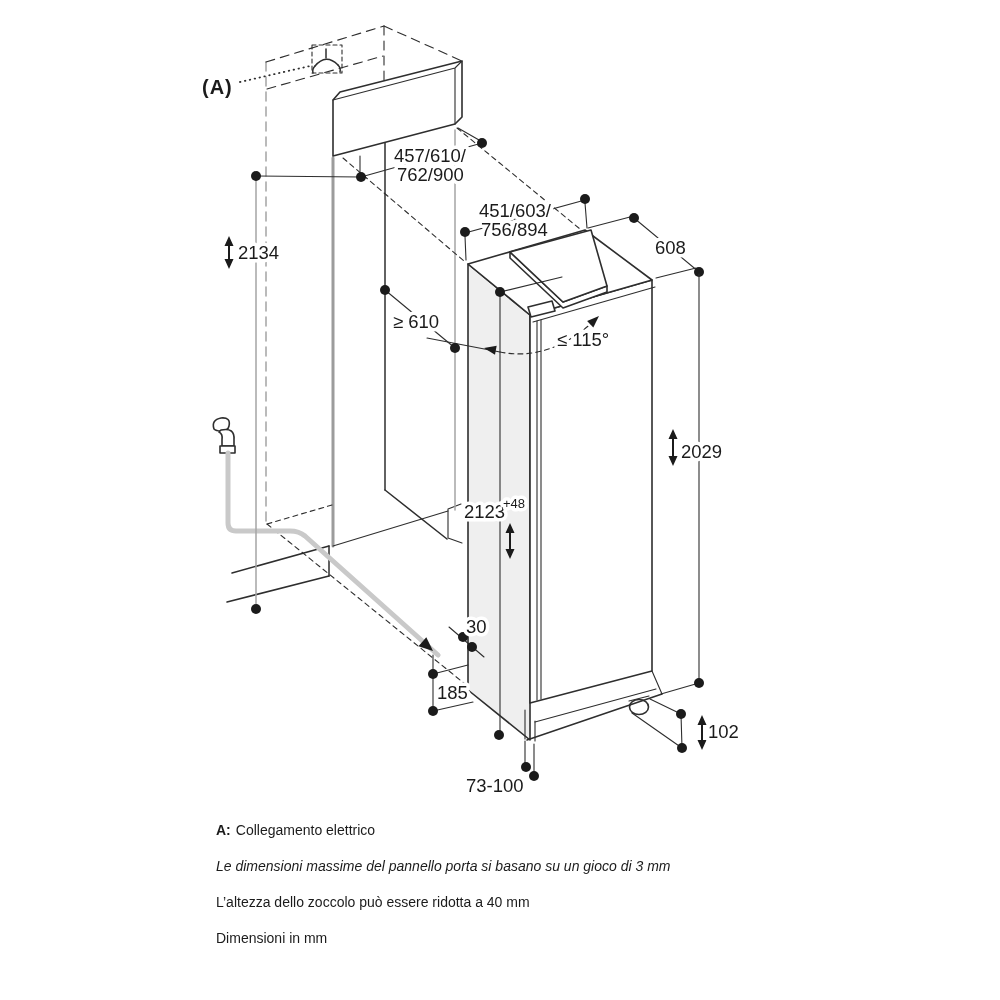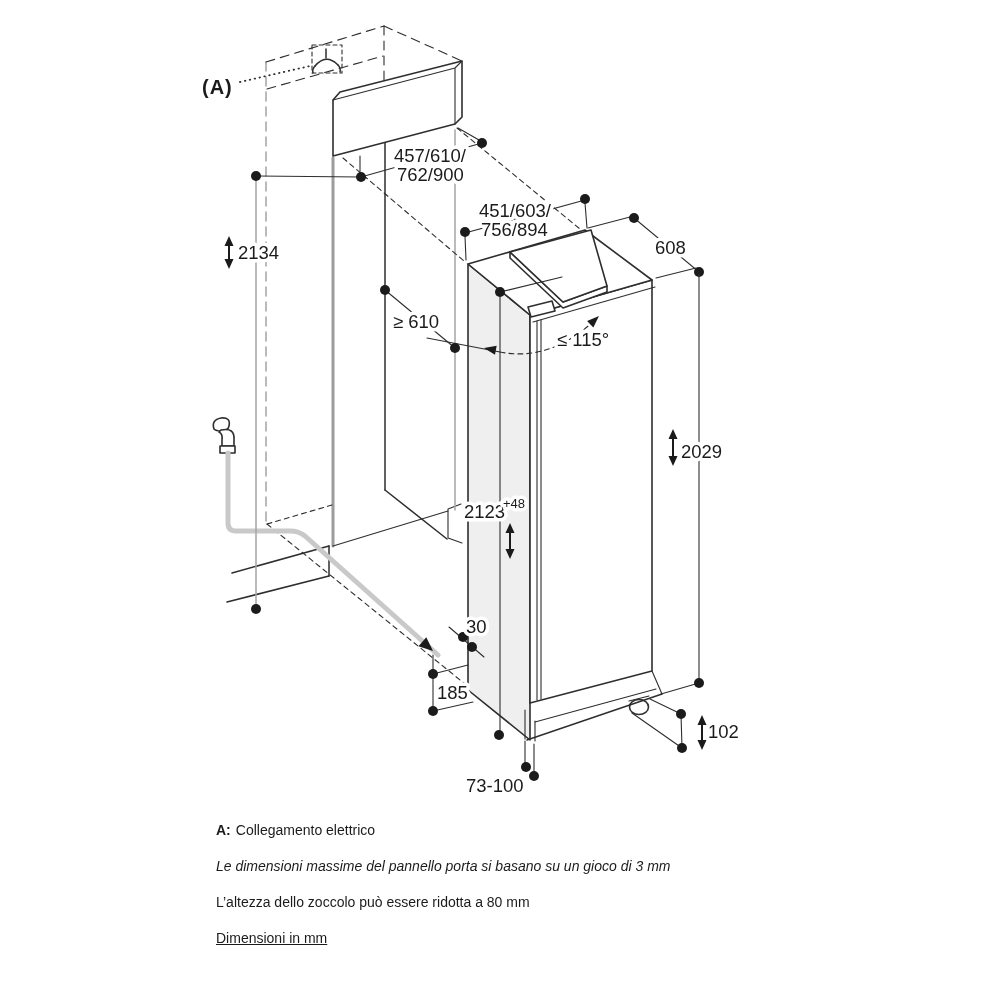--- a/index.html
+++ b/index.html
@@ -207,16 +207,16 @@
     <path class="arr" d="M702,715 L697.5,725 L706.5,725 Z M702,750 L697.5,740 L706.5,740 Z"></path>
     <text class="dim" x="708" y="738">102</text>
   </g>
 </svg>
 
   <div class="footer">
     <div class="note" style="top:822px;">
       <b>A:</b><span>Collegamento elettrico</span>
     </div>
     <div class="note" style="top:858px;font-style:italic;">Le dimensioni massime del pannello porta si basano su un gioco di 3 mm</div>
-    <div class="note" style="top:894px;">L’altezza dello zoccolo può essere ridotta a 80 mm</div>
-    <div class="note" style="top:930px;text-decoration:underline;">Dimensioni in mm</div>
+    <div class="note" style="top:894px;">L’altezza dello zoccolo può essere ridotta a 40 mm</div>
+    <div class="note" style="top:930px;">Dimensioni in mm</div>
   </div>
 </div>
 
 </body></html>

